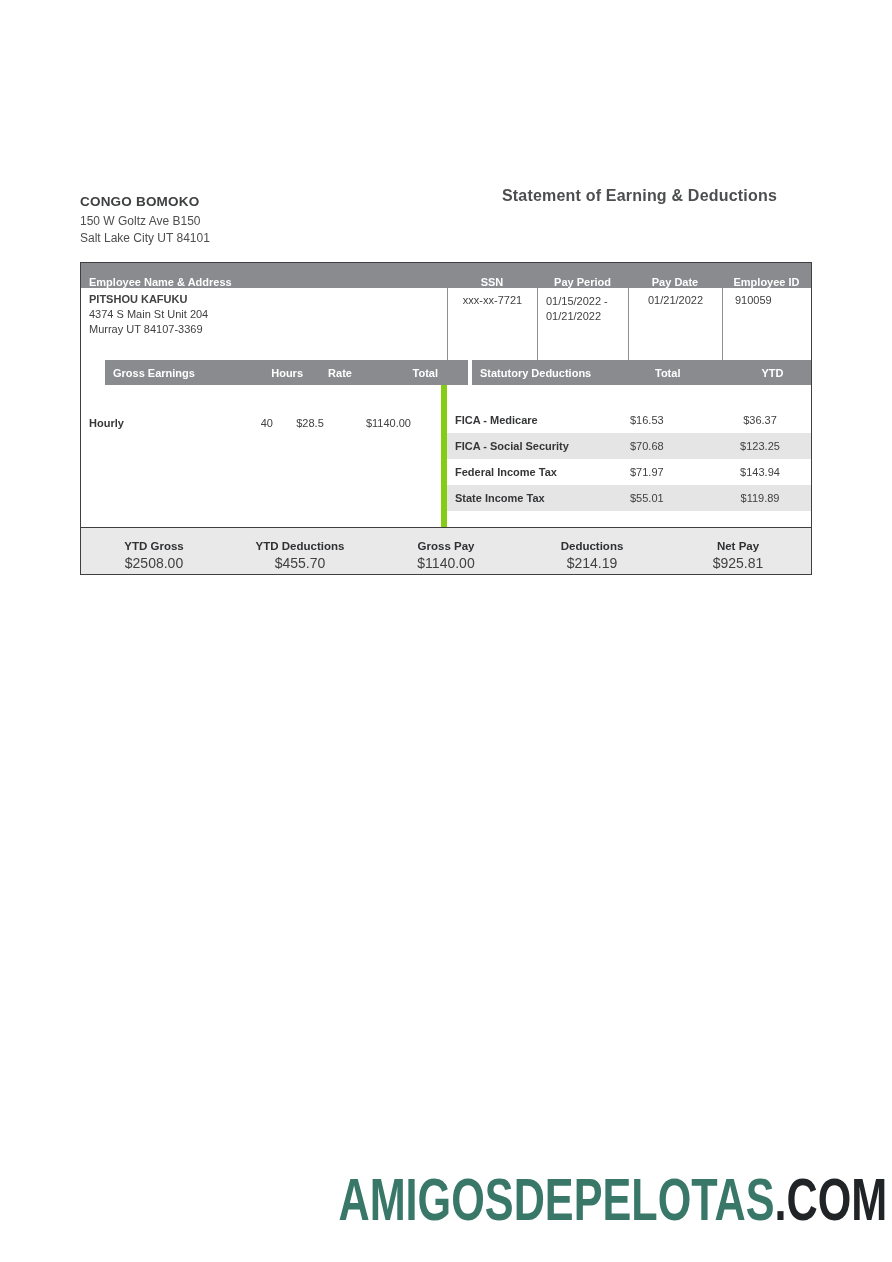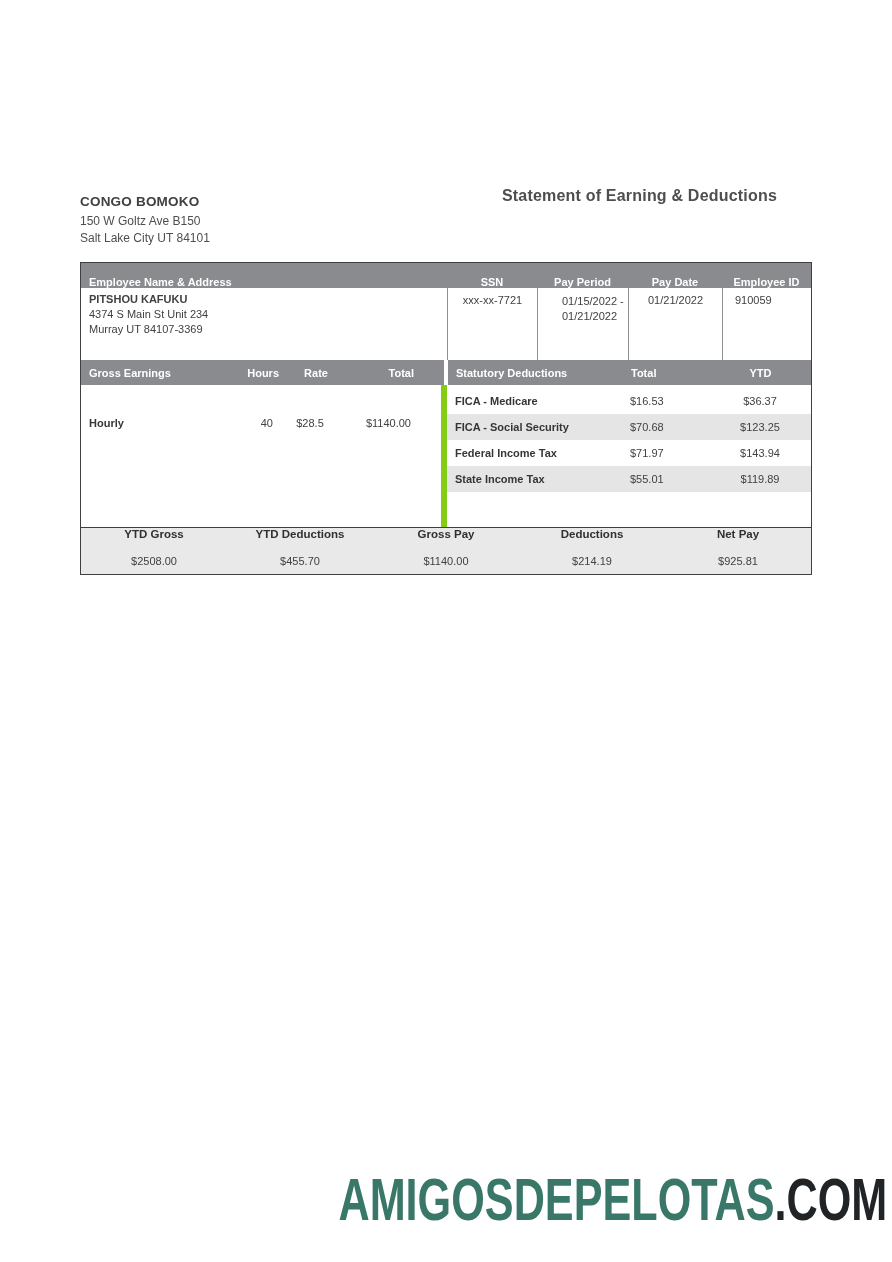--- a/index.html
+++ b/index.html
@@ -36,29 +36,29 @@
   .row-h1 .c5 { width:89px;  text-align:center; }
 
   
   .row-emp { display:flex; height:72px; }
   .row-emp > div { box-sizing:border-box; border-left:1px solid #8d8f92; }
   .row-emp > div:first-child { border-left:none; }
   .ec-name { width:366px; padding:5px 8px; }
   .emp-name { font-weight:bold; }
   .emp-addr { line-height:15px; margin-top:2px; }
   .ec-ssn  { width:90px; text-align:center; padding-top:6px; }
-  .ec-per  { width:91px; padding:6px 0 0 24px; line-height:15px; }
+  .ec-per  { width:91px; padding:6px 0 0 8px; line-height:15px; }
   .ec-date { width:94px; text-align:center; padding-top:6px; }
   .ec-id   { width:89px; padding:6px 0 0 12px; }
 
   
   .row-h2 { display:flex; height:25px; }
   .h2-left {
     width:363px; display:grid; grid-template-columns:1fr 68px 74px 91px;
-    align-items:center; box-sizing:border-box;
+    align-items:center; box-sizing:border-box;margin-left:24px;
   }
   .h2-gap { width:4px; background:#ffffff; }
   .h2-right {
     flex:1; display:flex; align-items:center; box-sizing:border-box;
   }
   .h2-left .lab { padding-left:8px; }
   .h2-left .hours { text-align:right; }
   .h2-left .rate  { text-align:center; }
   .h2-left .total { text-align:right; padding-right:30px; }
   .h2-right .lab   { flex:0 0 175px; padding-left:8px; }
@@ -73,35 +73,35 @@
   }
   .earn-row {
     display:grid; grid-template-columns:1fr 68px 74px 91px;
     height:26px; align-items:center; padding-right:3px;
   }
   .earn-row .lab   { font-weight:bold; padding-left:8px; color:#353638; }
   .earn-row .hours { text-align:right; }
   .earn-row .rate  { text-align:center; }
   .earn-row .total { text-align:right; padding-right:27px; }
 
-  .body-right { flex:1; padding-top:3px; }
+  .body-right { flex:1; padding-top:22px; }
   .ded-row { display:flex; height:26px; align-items:center; }
   .ded-row.alt { background:#e5e5e5; }
   .ded-row .lab   { flex:0 0 175px; padding-left:8px; font-weight:bold; color:#353638; }
   .ded-row .total { flex:0 0 95px; }
   .ded-row .ytd   { flex:1; text-align:center; padding-right:16px; }
 
   
   .row-sum {
     display:flex; height:47px; background:#e9e9ea;
     border-top:1px solid #3e3f41; box-sizing:border-box;
   }
-  .sum-col { flex:1; text-align:center; padding-top:0; }
+  .sum-col { flex:1; text-align:center; padding-top:12px; }
   .sum-label { font-weight:bold; font-size:11.5px; color:#2f3032; }
-  .sum-value { margin-top:15px; font-size:11px; color:#414042; }
+  .sum-value { margin-top:3px; font-size:14px; color:#414042; }
 
   
   .watermark {
     position:absolute; top:1168px; right:5px;
     font-weight:bold; font-size:60px; line-height:64px;
     white-space:nowrap; letter-spacing:0;
     transform:scaleX(0.72); transform-origin:100% 50%;
   }
 </style>
 </head>
@@ -124,21 +124,21 @@
     <div class="c2">SSN</div>
     <div class="c3">Pay Period</div>
     <div class="c4">Pay Date</div>
     <div class="c5">Employee ID</div>
   </div>
 
   <div class="row-emp">
     <div class="ec-name">
       <div class="emp-name">PITSHOU KAFUKU</div>
       <div class="emp-addr">
-        <div>4374 S Main St Unit 234</div>
+        <div>4374 S Main St Unit 204</div>
         <div>Murray UT 84107-3369</div>
       </div>
     </div>
     <div class="ec-ssn">xxx-xx-7721</div>
     <div class="ec-per">
       <div>01/15/2022 -</div>
       <div>01/21/2022</div>
     </div>
     <div class="ec-date">01/21/2022</div>
     <div class="ec-id">910059</div>

